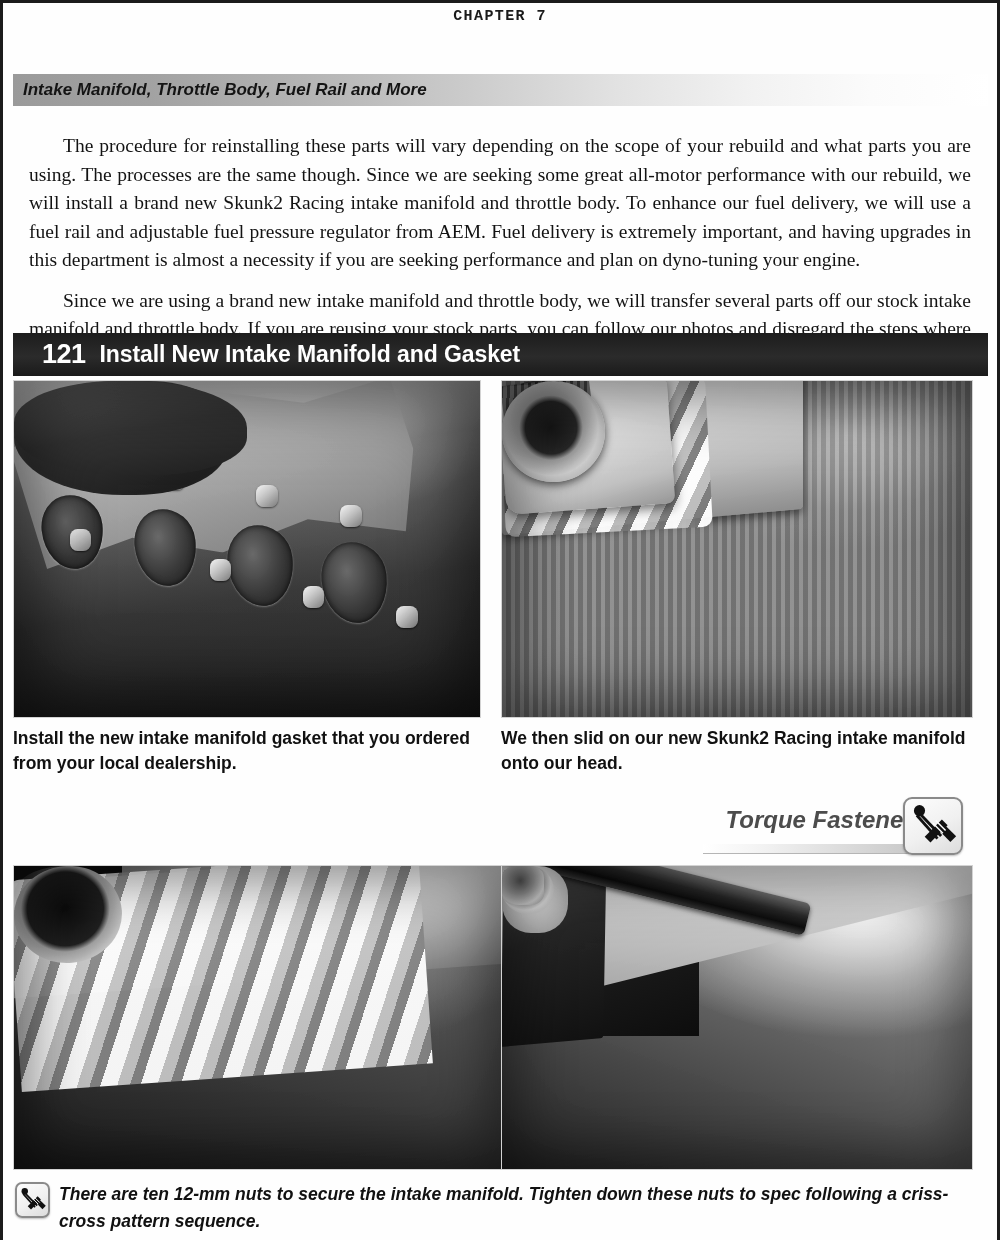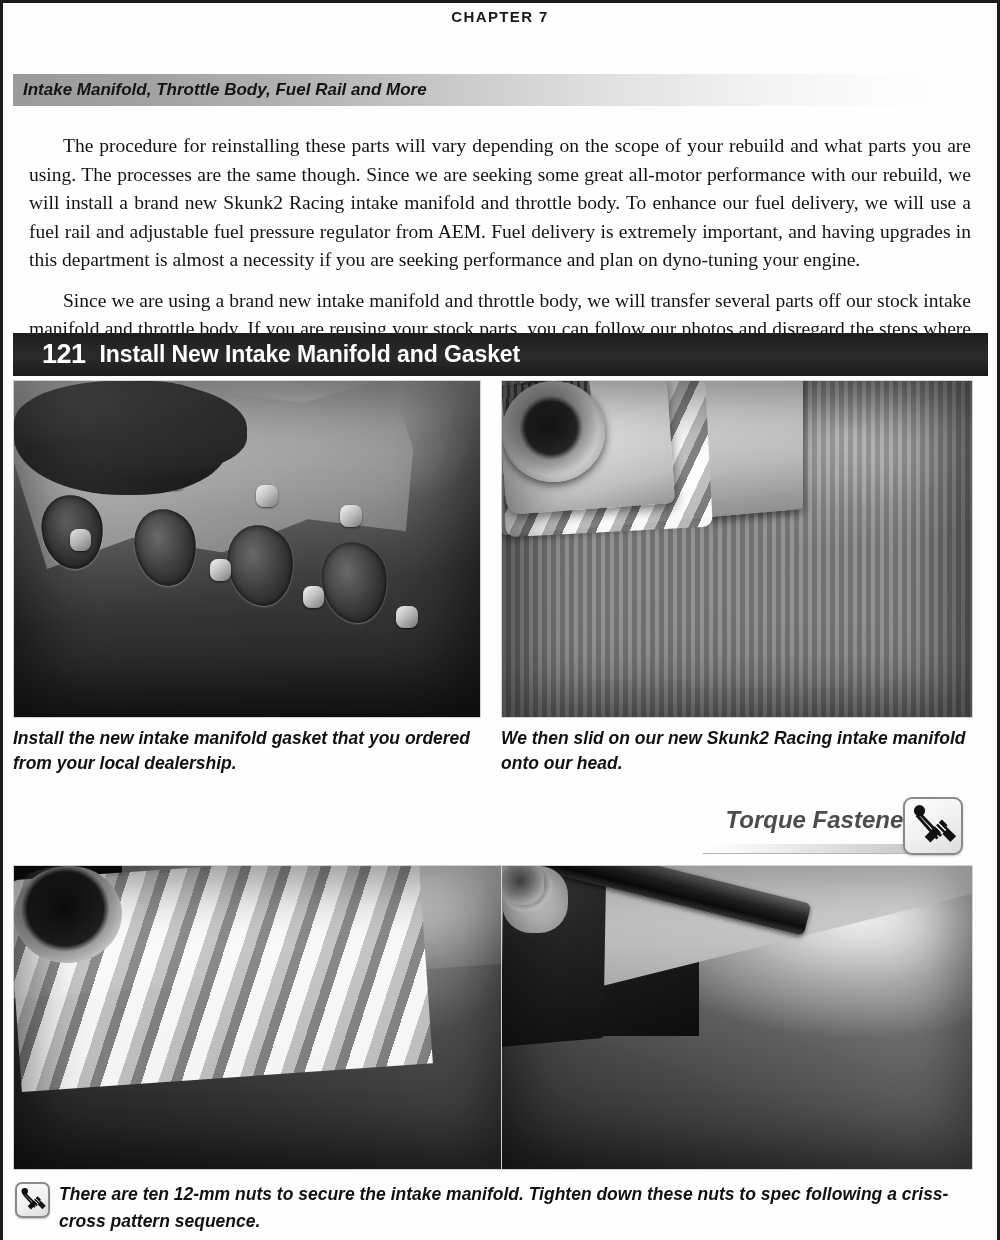--- a/index.html
+++ b/index.html
@@ -31,21 +31,21 @@
     left: 0; right: 0; top: 0;
     height: 3px;
     background: #1b1b1b;
   }
 
   
   .running-head {
     position: absolute;
     left: 0; right: 0; top: 8px;
     text-align: center;
-    font-family: Liberation Sans, sans-serif;
+    font-family: Liberation Mono, monospace;
     font-weight: bold;
     font-size: 15px;
     letter-spacing: 1.4px;
     color: #1a1a1a;
   }
 
   
   .section-banner {
     position: absolute;
     left: 10px;
@@ -316,21 +316,20 @@
     left: 74%; top: 65%; width: 9%; height: 13%;
     background: radial-gradient(circle at 44% 38%, #5a5a5a 0%, #9a9a9a 40%, #cfcfcf 70%, #8a8a8a 100%);
     border-radius: 30%;
   }
   .p4-vign { box-shadow: inset 0 0 55px 16px rgba(0,0,0,.4); }
 
   
   .caption {
     position: absolute;
     font-family: "Liberation Sans", sans-serif;
-    font-style: italic;
     font-weight: bold;
     font-size: 17.5px;
     line-height: 24.5px;
     color: #111111;
   }
   #caption-1 { left: 10px;  top: 726px; width: 470px; }
   #caption-2 { left: 498px; top: 726px; width: 472px; }
 
   
   .torque-block {

